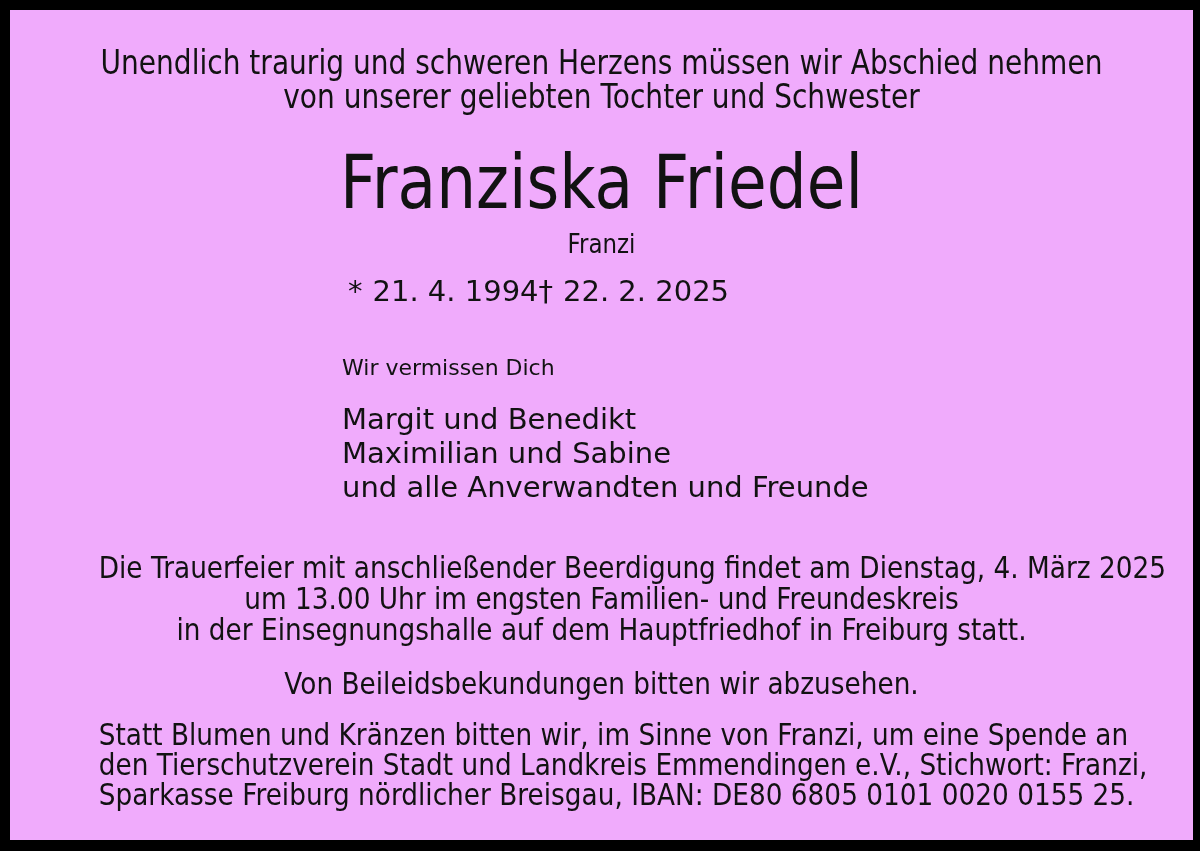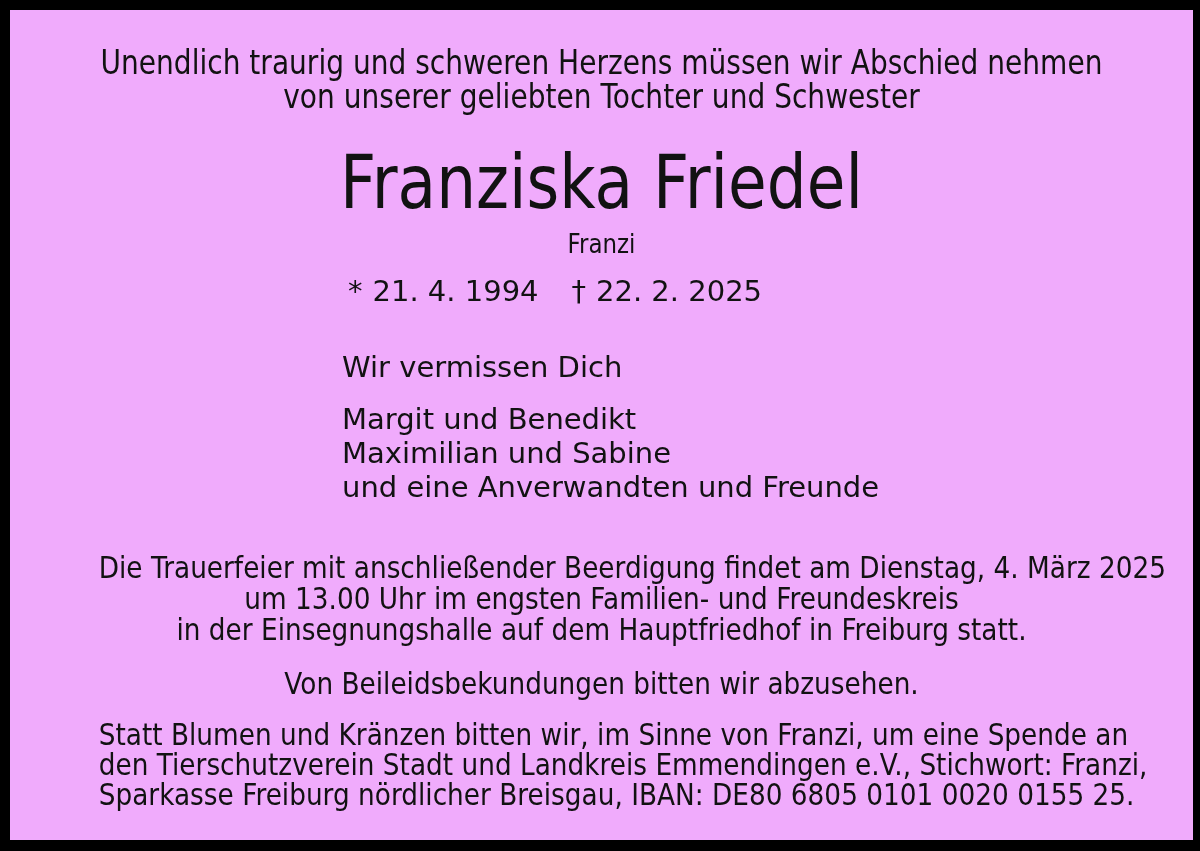--- a/index.html
+++ b/index.html
@@ -31,24 +31,24 @@
     transform: scaleX(0.85);
     transform-origin: 50% 0;
     white-space: nowrap;
   }
 
   .intro      { top: 36px;  font-size: 33px; line-height: 34px; }
   .name       { top: 135px; font-size: 74px; line-height: 74px; }
   .nickname   { top: 220px; font-size: 27px; line-height: 27px; }
 
   .dates      { top: 267px; left: 338px; font-size: 29px; line-height: 29px; white-space: nowrap; }
-  .dates .death { margin-left: 33px; }
+  .dates .death { }
   .dates .sym { padding-right: 10px; }
 
-  .farewell   { top: 343px; left: 332px; font-size: 29px; line-height: 29px; }
+  .farewell   { top: 343px; left: 332px; font-size: 22px; line-height: 29px; }
   .mourners   { top: 392px; left: 332px; font-size: 29px; line-height: 34px; }
 
   .funeral    { top: 542px; font-size: 31px; line-height: 31px; }
   .condolence { top: 658px; font-size: 31px; line-height: 31px; }
   .donation   { top: 709px; font-size: 31px; line-height: 30px; }
 </style>
 </head>
 <body>
 
 <div class="sheet">
@@ -64,21 +64,21 @@
 
   <div class="dates">
     <span class="birth"><span class="sym">*</span><span>21. 4. 1994</span></span><span class="death"><span class="sym">†</span><span>22. 2. 2025</span></span>
   </div>
 
   <div class="farewell">Wir vermissen Dich</div>
 
   <div class="mourners">
     <div>Margit und Benedikt</div>
     <div>Maximilian und Sabine</div>
-    <div>und eine Anverwandten und Freunde</div>
+    <div>und alle Anverwandten und Freunde</div>
   </div>
 
   <div class="funeral condensed">
     <div>Die Trauerfeier mit anschließender Beerdigung findet am Dienstag, 4. März 2025</div>
     <div>um 13.00 Uhr im engsten Familien- und Freundeskreis</div>
     <div>in der Einsegnungshalle auf dem Hauptfriedhof in Freiburg statt.</div>
   </div>
 
   <div class="condolence condensed">Von Beileidsbekundungen bitten wir abzusehen.</div>
 

